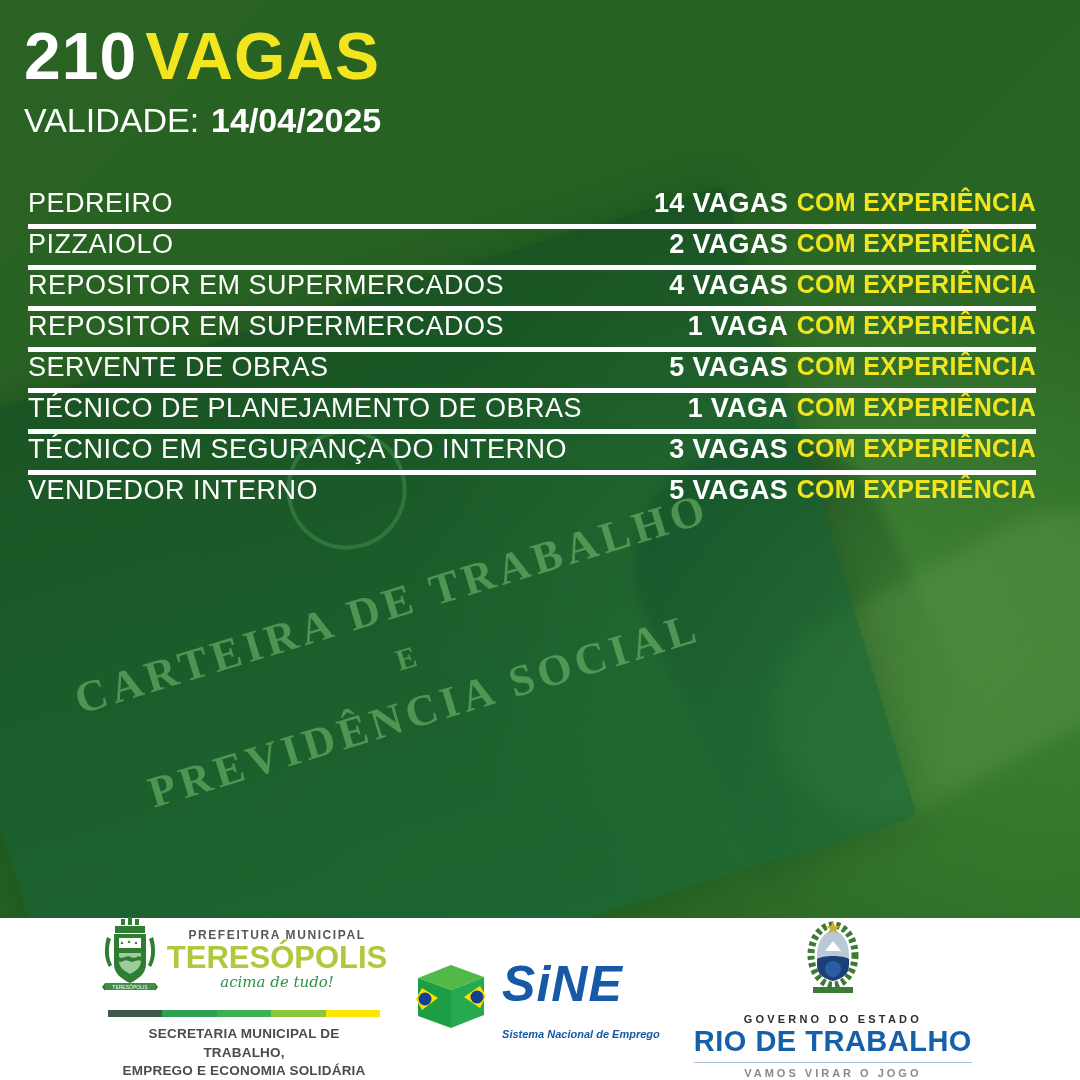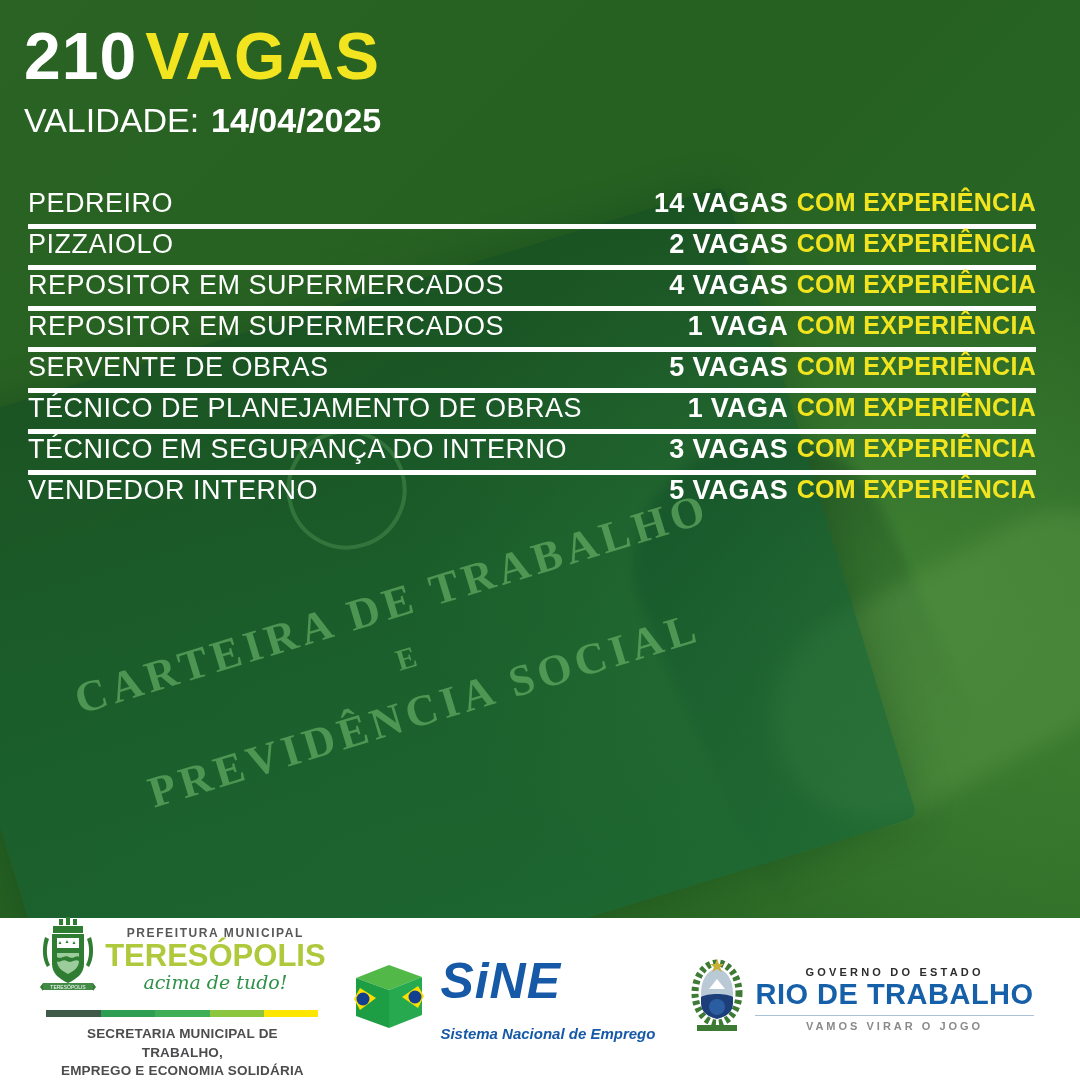--- a/index.html
+++ b/index.html
@@ -93,31 +93,31 @@
     background:#ffffff;
     display:flex;align-items:center;justify-content:center;gap:34px;
   }
   .logo-block{display:flex;align-items:center;}
   
   .ter{flex-direction:column;width:272px;}
   .ter-top{display:flex;align-items:center;gap:8px;}
   .ter-txt{display:flex;flex-direction:column;align-items:center;text-align:center;}
   .ter-line1{font-size:12px;font-weight:700;color:#575757;letter-spacing:1.6px;}
   .ter-name{font-size:31px;font-weight:800;color:var(--ter-lime);line-height:1.05;}
-  .ter-slogan{font-family:"DejaVu Serif", serif;font-style:italic;font-size:19px;color:var(--ter-green);margin-top:-2px;}
+  .ter-slogan{font-family:"DejaVu Serif", serif;font-style:italic;font-size:15px;color:var(--ter-green);margin-top:-2px;}
   .ter-bar{display:flex;width:100%;height:7px;margin:7px 0 8px;}
   .ter-bar span{flex:1;height:100%;}
   .ter-dept{font-size:13.5px;font-weight:700;color:var(--gray-dark);text-align:center;line-height:1.4;letter-spacing:.2px;}
   
   .sine{gap:14px;}
   .sine-txt{display:flex;flex-direction:column;align-items:flex-start;}
   .sine-name{font-size:50px;font-weight:800;font-style:italic;color:var(--sine-blue);line-height:1;letter-spacing:1px;}
-  .sine-sub{font-size:15px;font-weight:700;font-style:italic;color:var(--sine-blue);margin-top:19px;}
-  
-  .rio{gap:10px;}
+  .sine-sub{font-size:11px;font-weight:700;font-style:italic;color:var(--sine-blue);margin-top:19px;}
+  
+  .rio{gap:10px;flex-direction:column;}
   .rio-txt{display:flex;flex-direction:column;align-items:center;}
   .rio-line1{font-size:11px;font-weight:700;letter-spacing:3.2px;color:#2d2d2d;}
   .rio-name{font-size:29px;font-weight:800;color:var(--rio-blue);letter-spacing:.5px;line-height:1.15;}
   .rio-rule{width:100%;height:1px;background:#a9c2d8;margin:3px 0 4px;}
   .rio-slogan{font-size:11px;font-weight:600;letter-spacing:3px;color:#8a8a8a;}
 </style>
 </head>
 <body>
 
 <div class="poster">

